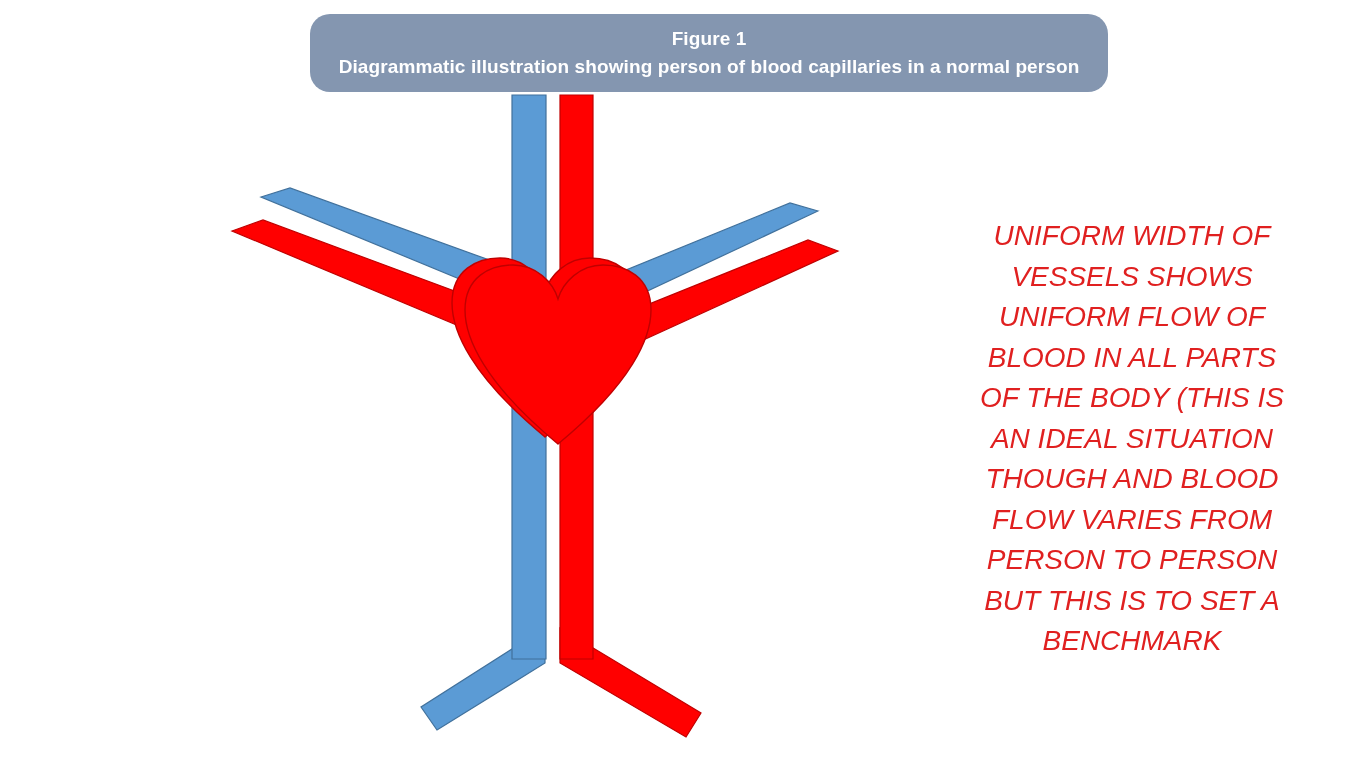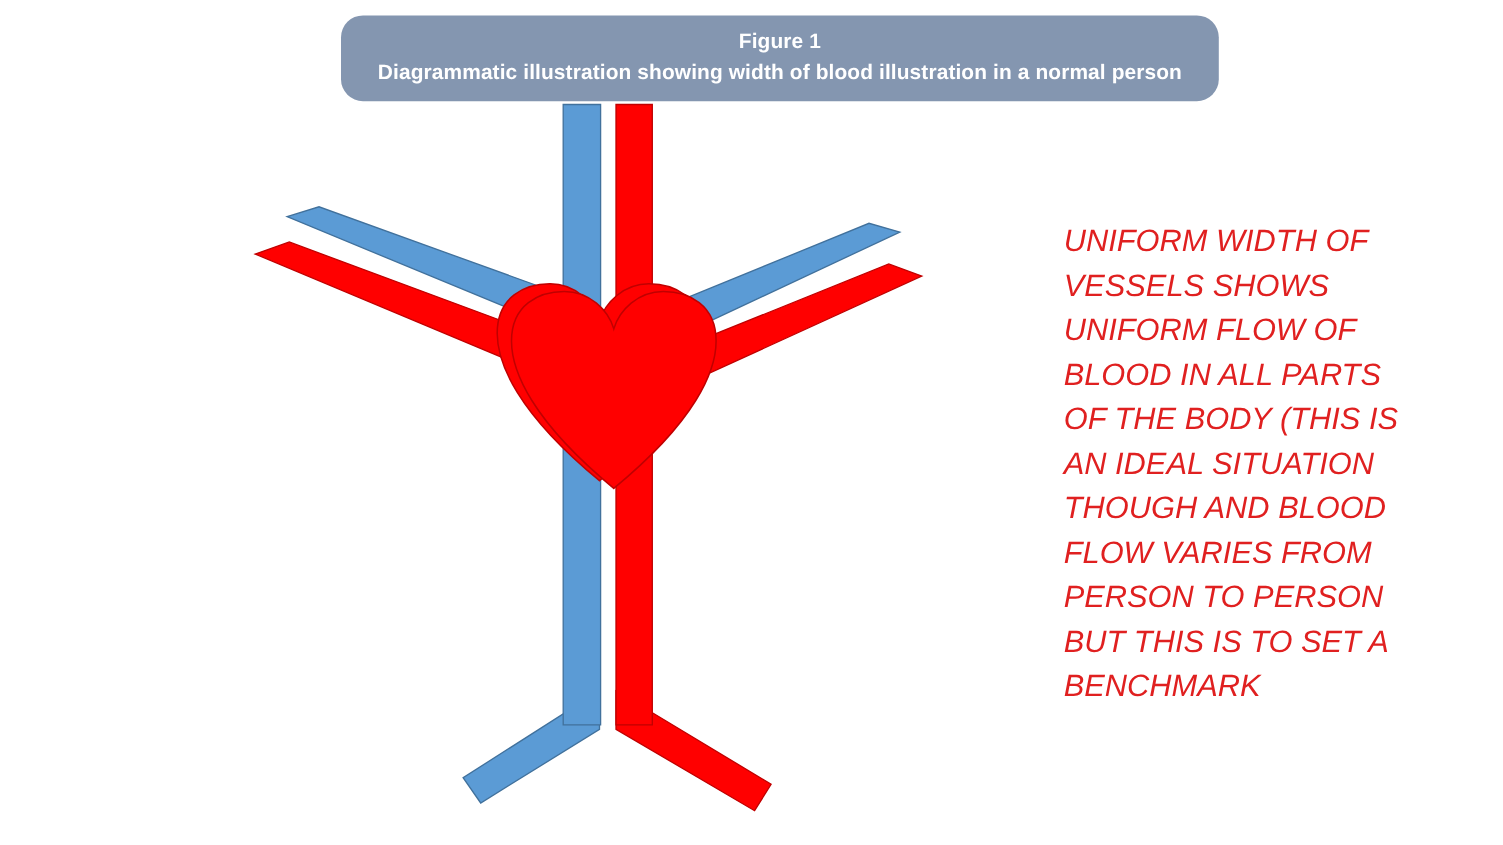--- a/index.html
+++ b/index.html
@@ -54,38 +54,39 @@
     left: 0;
     top: 0;
     width: 1366px;
     height: 768px;
   }
 
   
   #annotation {
     position: absolute;
     left: 967px;
-    top: 199px;
+    top: 216px;
     width: 330px;
     color: #e02020;
     font-family: "Liberation Sans", sans-serif;
     font-style: italic;
     font-size: 28px;
     line-height: 40.5px;
     font-weight: 400;
     white-space: pre-line;
     letter-spacing: 0px;
+    text-align: center;
   }
 </style>
 </head>
 <body>
 
 <div id="title-banner">
   <div class="fig-label">Figure 1</div>
-  <div class="fig-caption">Diagrammatic illustration showing width of blood illustration in a normal person</div>
+  <div class="fig-caption">Diagrammatic illustration showing person of blood capillaries in a normal person</div>
 </div>
 
 <svg id="diagram" viewBox="0 0 1366 768">
 
   <polygon points="232,231 263,220 600,345 600,385" fill="#ff0000" stroke="#c00000" stroke-width="1.2"></polygon>
 
   <polygon points="261,197 290,188 600,300 600,337" fill="#5b9bd5" stroke="#41719c" stroke-width="1.2"></polygon>
 
   <polygon points="838,251 808,240 560,340 560,378" fill="#ff0000" stroke="#c00000" stroke-width="1.2"></polygon>
 

